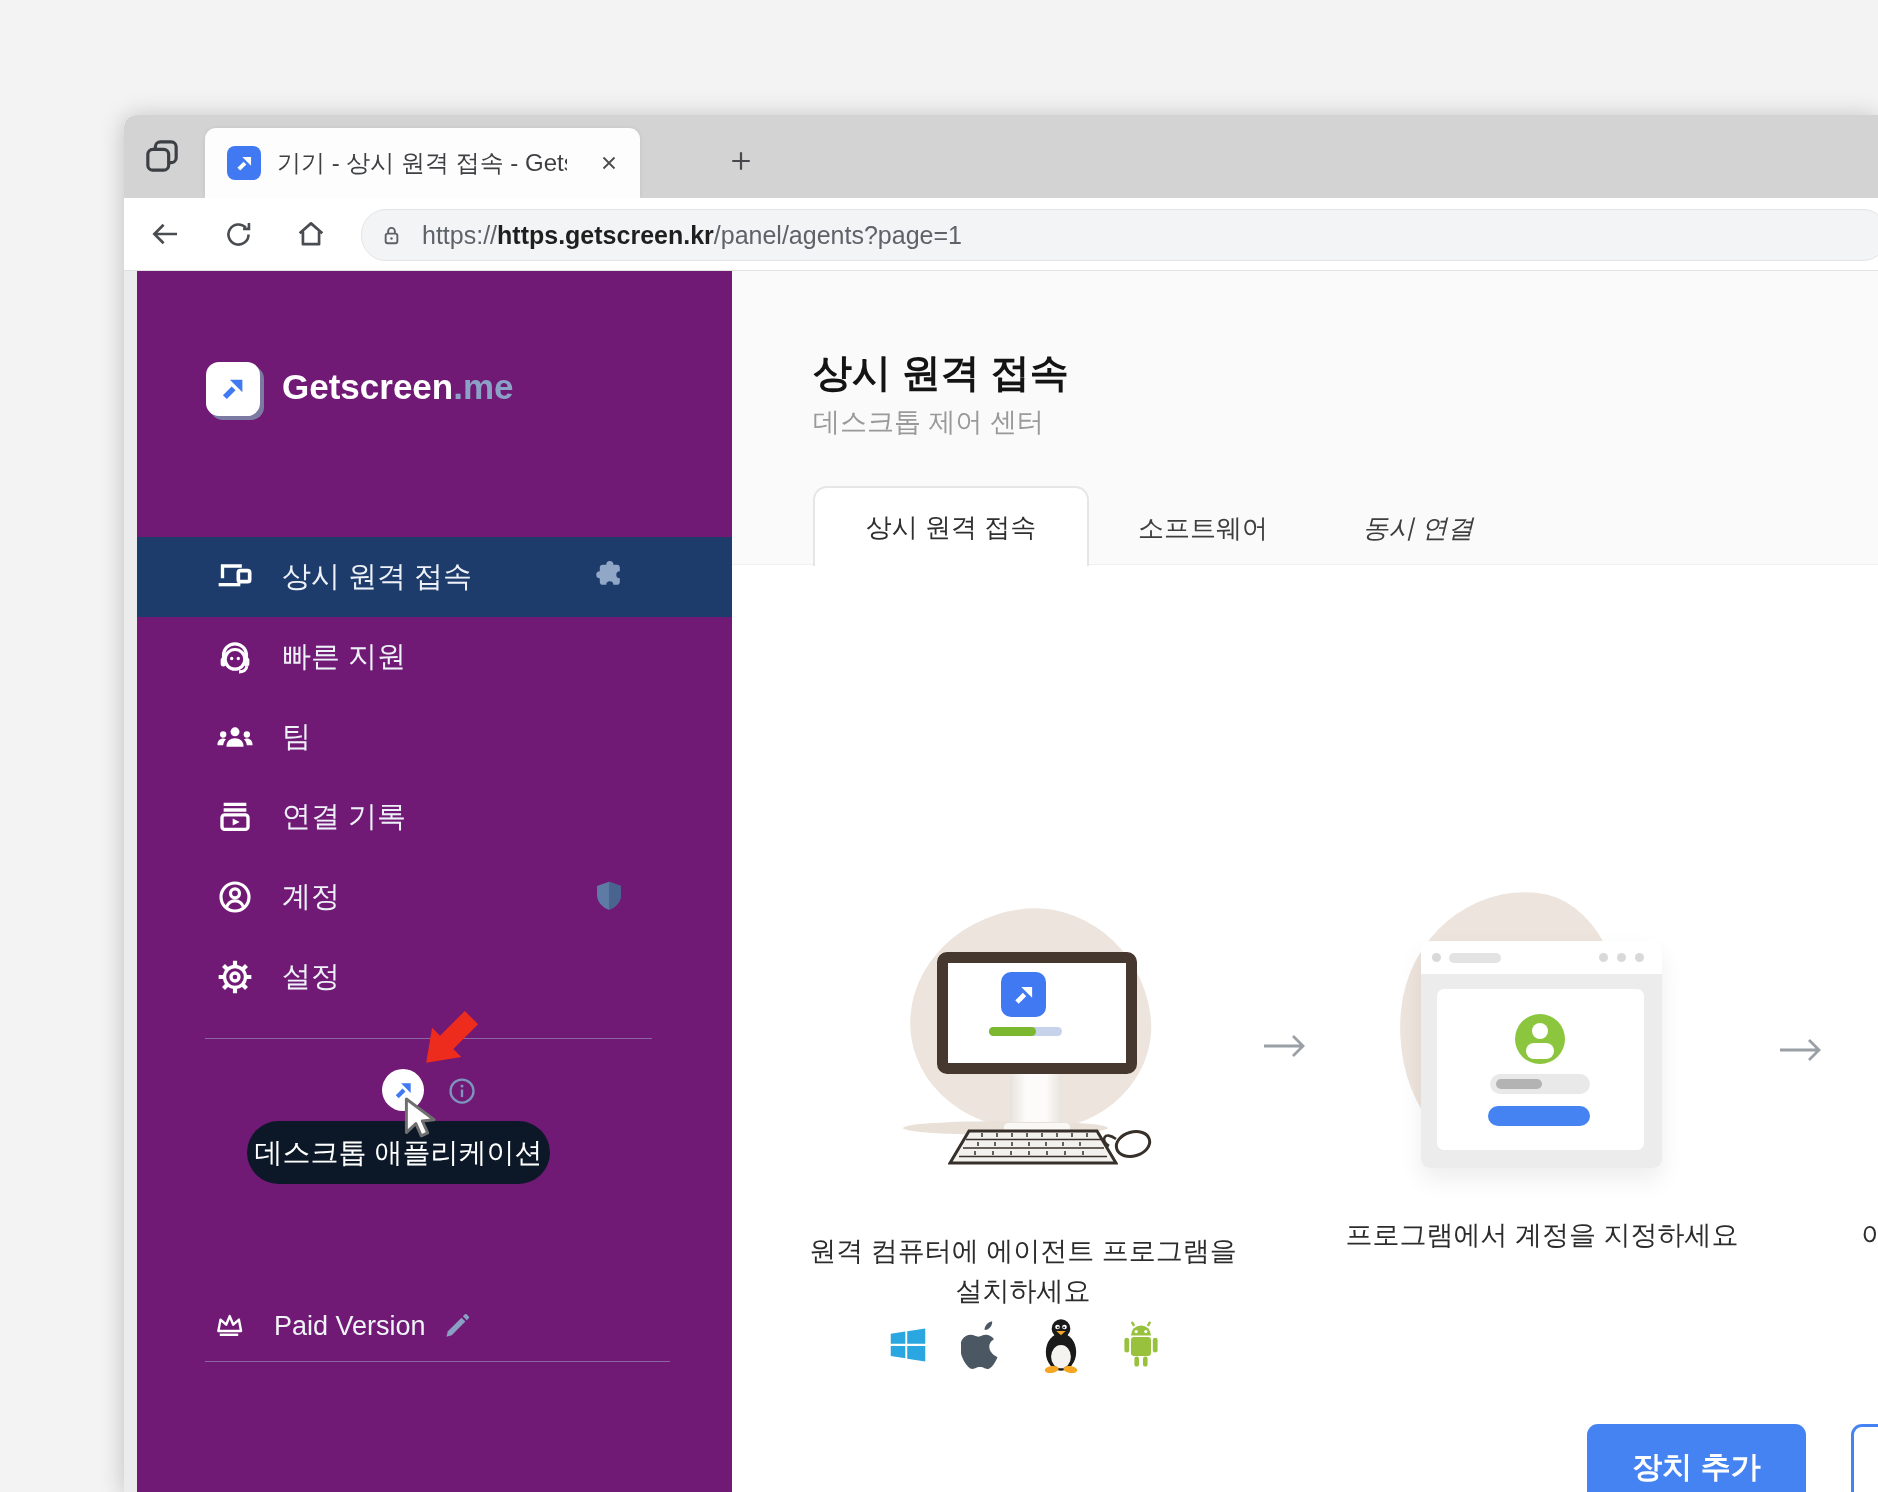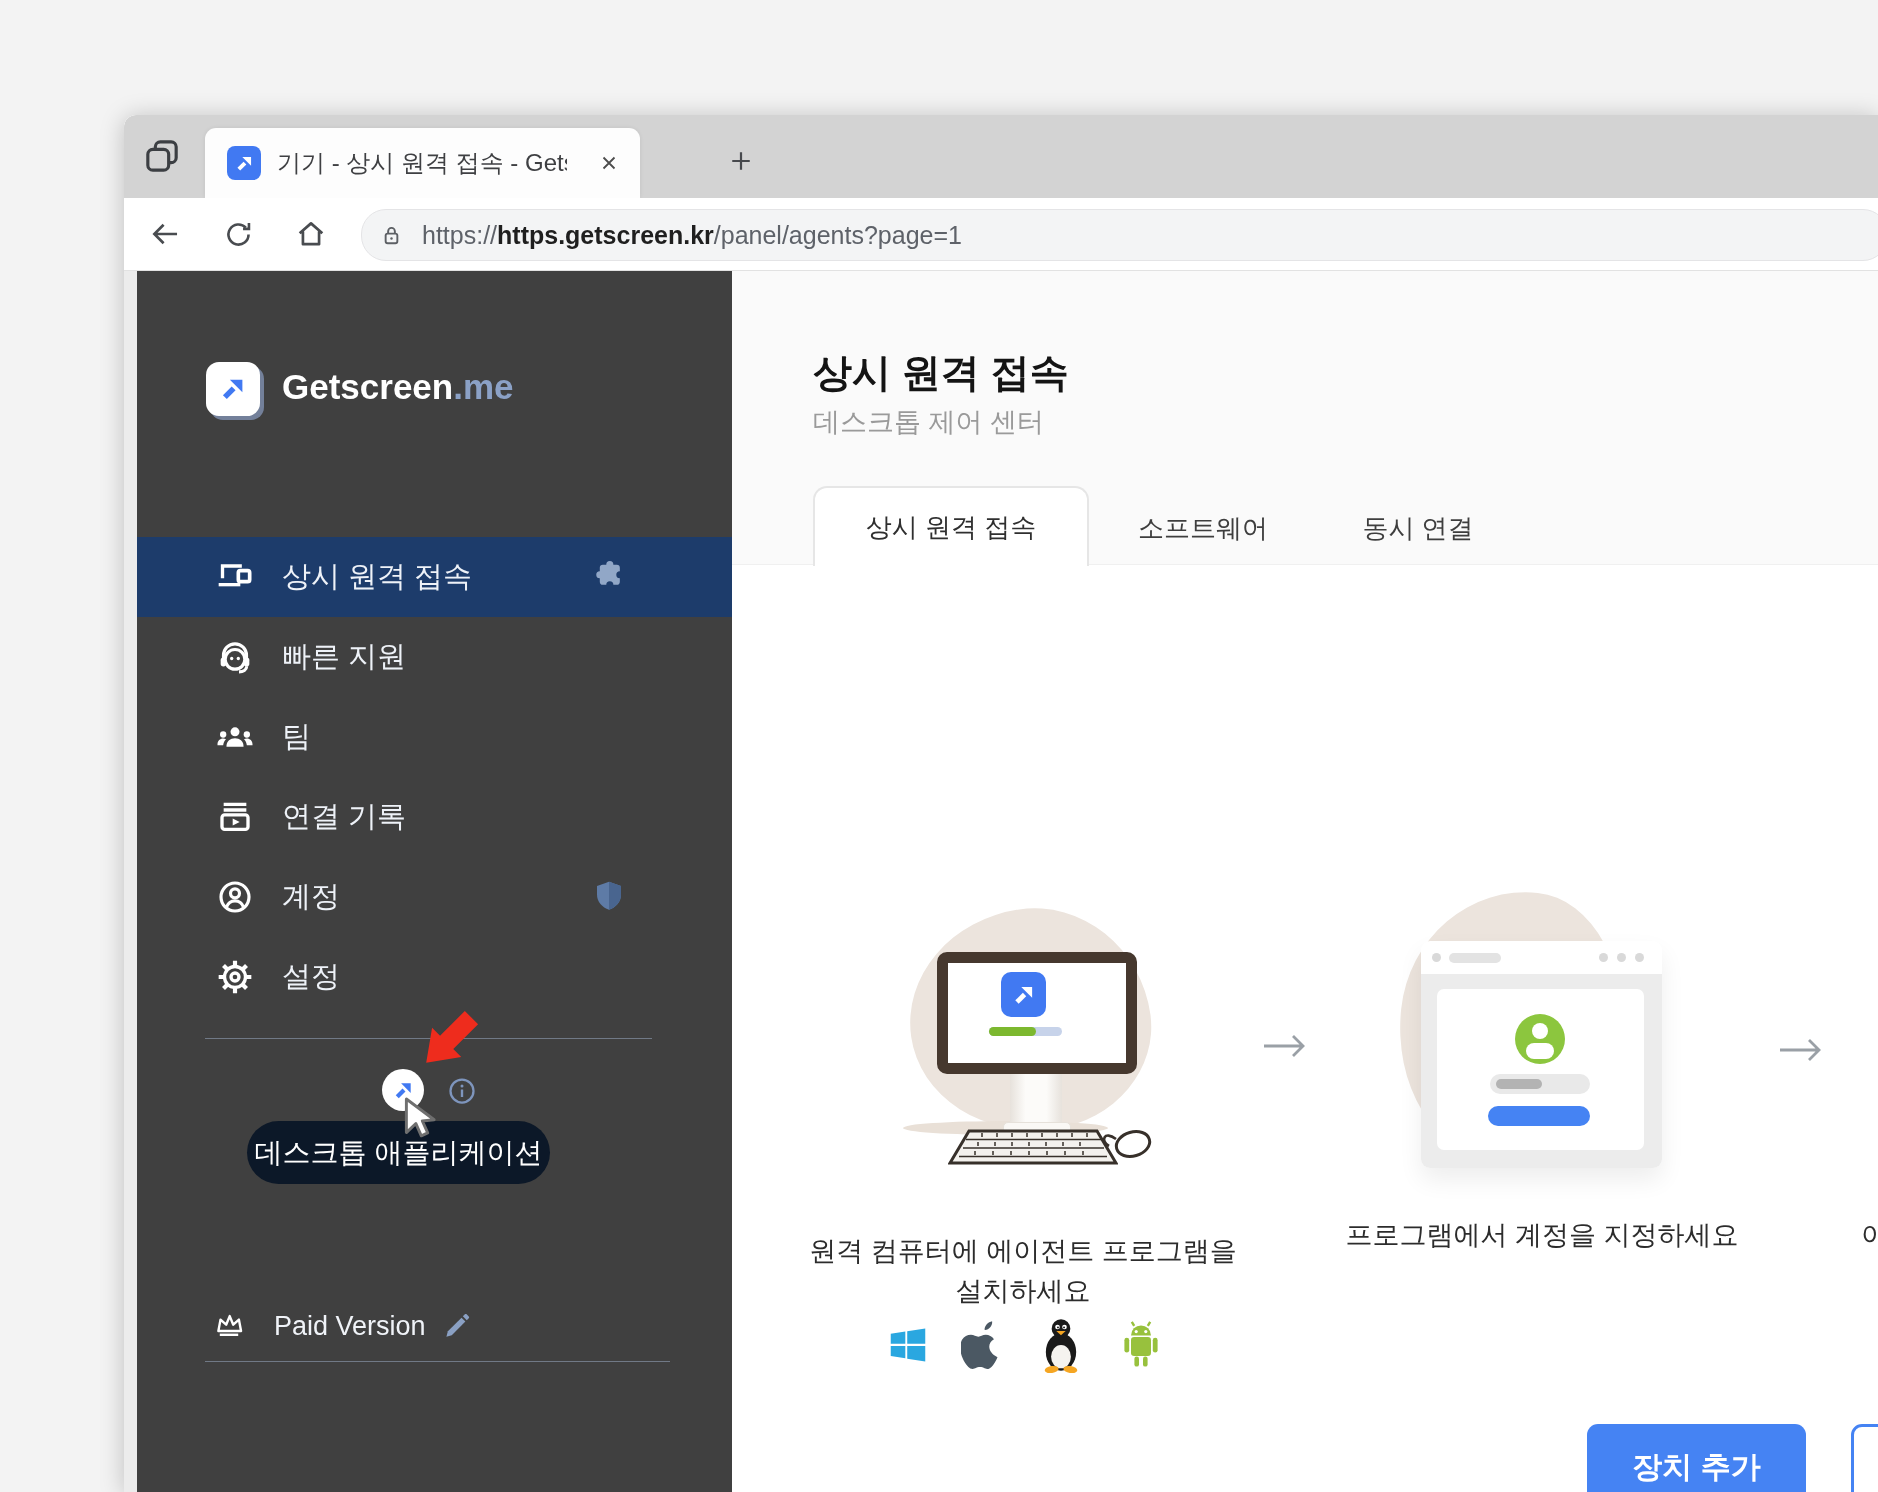--- a/index.html
+++ b/index.html
@@ -23,21 +23,21 @@
   .addressbar{position:absolute;left:237px;top:11px;right:-10px;height:50px;background:#f3f4f5;border:1px solid #e4e4e6;
     border-radius:25px;display:flex;align-items:center;}
   .lock{margin-left:16px;flex:0 0 auto;display:flex;}
   .url{margin-left:17px;font-size:25px;white-space:nowrap;}
   .url .dim{color:#5e6269;}
   .url .dom{color:#1f1f1f;font-weight:bold;}
   
   .page{position:absolute;left:0;top:156px;right:0;bottom:0;background:#fafafa;}
   .gutter{position:absolute;left:0;top:0;width:13px;bottom:0;background:#ececec;}
   
-  .sidebar{position:absolute;left:13px;top:0;width:595px;bottom:0;background:#404040;color:#eef2f8;}
+  .sidebar{position:absolute;left:13px;top:0;width:595px;bottom:0;background:#701a75;color:#eef2f8;}
   .logo-tile{position:absolute;left:69px;top:91px;width:54px;height:54px;background:#fff;border-radius:13px;
     box-shadow:4px 4px 0 rgba(125,140,170,.85);display:flex;align-items:center;justify-content:center;}
   .logo-text{position:absolute;left:145px;top:96px;font-size:35px;font-weight:bold;color:#fff;}
   .logo-text .suffix{font-weight:bold;color:#8ba1c6;}
   .menu{position:absolute;left:0;top:266px;width:100%;}
   .mitem{position:relative;height:80px;display:flex;align-items:center;padding-left:78px;box-sizing:border-box;}
   .mitem.active{background:#1d3c6b;}
   .mitem .mico{width:40px;height:40px;flex:0 0 auto;display:flex;align-items:center;justify-content:center;}
   .mitem .mlabel{margin-left:27px;font-size:29px;color:#eef2f8;}
   .badge-right{position:absolute;left:452px;top:50%;transform:translateY(-50%);display:flex;}
@@ -295,21 +295,21 @@
         </div>
         <div class="sb-divider" style="top:1090px;right:62px;"></div>
       </aside>
 
       <main class="main">
         <h1 class="page-title" style="margin:0;">상시 원격 접속</h1>
         <div class="page-subtitle">데스크톱 제어 센터</div>
 
         <div class="ptab-active">상시 원격 접속</div>
         <div class="ptab" style="left:471px;">소프트웨어</div>
-        <div class="ptab" style="left:686px;">동시 연결</div>
+        <div class="ptab" style="left:686px;font-style:italic;">동시 연결</div>
 
         <div class="panel"></div>
 
         <div class="blob" style="left:178px;top:638px;width:240px;height:222px;border-radius:52% 48% 46% 54%/50% 55% 45% 50%;transform:rotate(-8deg);"></div>
         <div class="desk-shadow"></div>
         <div class="neck"></div>
         <div class="mbase"></div>
         <div class="monitor">
           <div class="m-logo">
             <svg width="26" height="26" viewBox="0 0 24 24">

